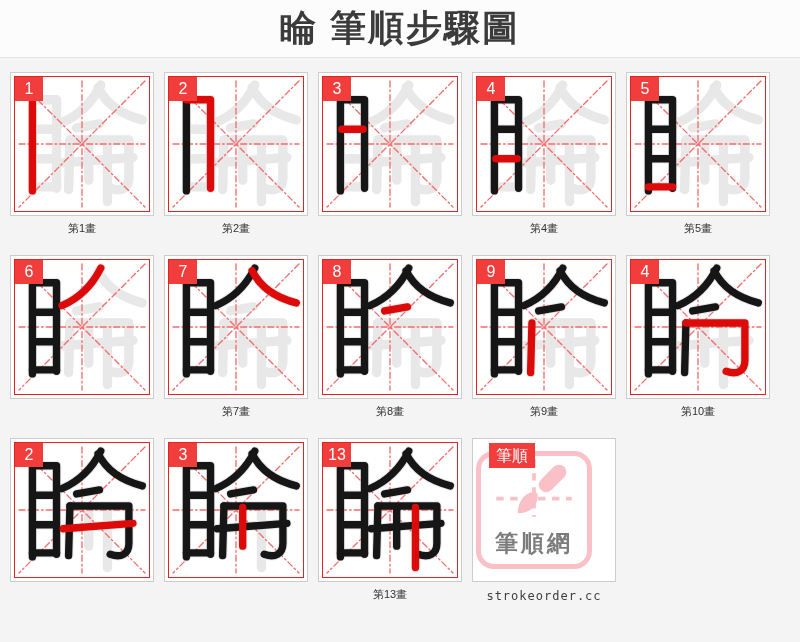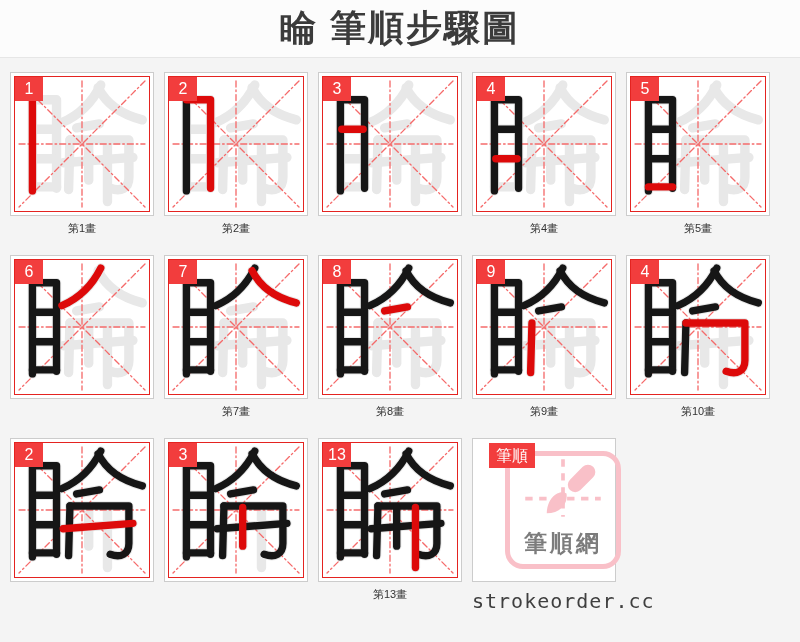--- a/index.html
+++ b/index.html
@@ -32,32 +32,32 @@
     background:var(--badge-red,#f23d3d);color:#ffffff;
     min-width:18px;height:24px;line-height:24px;padding:0 5px;
     font-size:16px;text-align:center;
   }
   .caption{
     margin-top:5px;height:20px;text-align:center;
     font-size:11px;color:#333333;
   }
   .caption.mono{
     font-family:"DejaVu Sans Mono","Liberation Mono",monospace;
-    font-size:20px;color:#3f3f3f;letter-spacing:1px;margin-top:7px;
+    font-size:12px;color:#3f3f3f;letter-spacing:1px;margin-top:7px;
   }
   
   .logo-box{box-sizing:border-box;width:144px;height:144px;background:#ffffff;
     border:1px solid var(--cell-border,#cccccc);position:relative;}
   .logo-badge{
     position:absolute;left:4px;top:4px;z-index:3;
     background:var(--badge-red,#f23d3d);color:#ffffff;
     height:25px;line-height:25px;padding:0 7px;font-size:16px;margin-left:12px;
   }
   .stamp{
-    position:absolute;left:32px;top:12px;width:106px;height:108px;
+    position:absolute;left:3px;top:12px;width:106px;height:108px;
     border:5px solid var(--logo-pink,#f9c0c8);border-radius:18px;
   }
   .stamp svg{position:absolute;left:0;top:0;width:100%;height:76%;}
   .stamp-text{
     position:absolute;bottom:5px;width:100%;text-align:center;
     font-size:23px;font-weight:bold;color:var(--logo-text,#7c7c7c);letter-spacing:3px;
   }
 </style>
 </head>
 <body>

